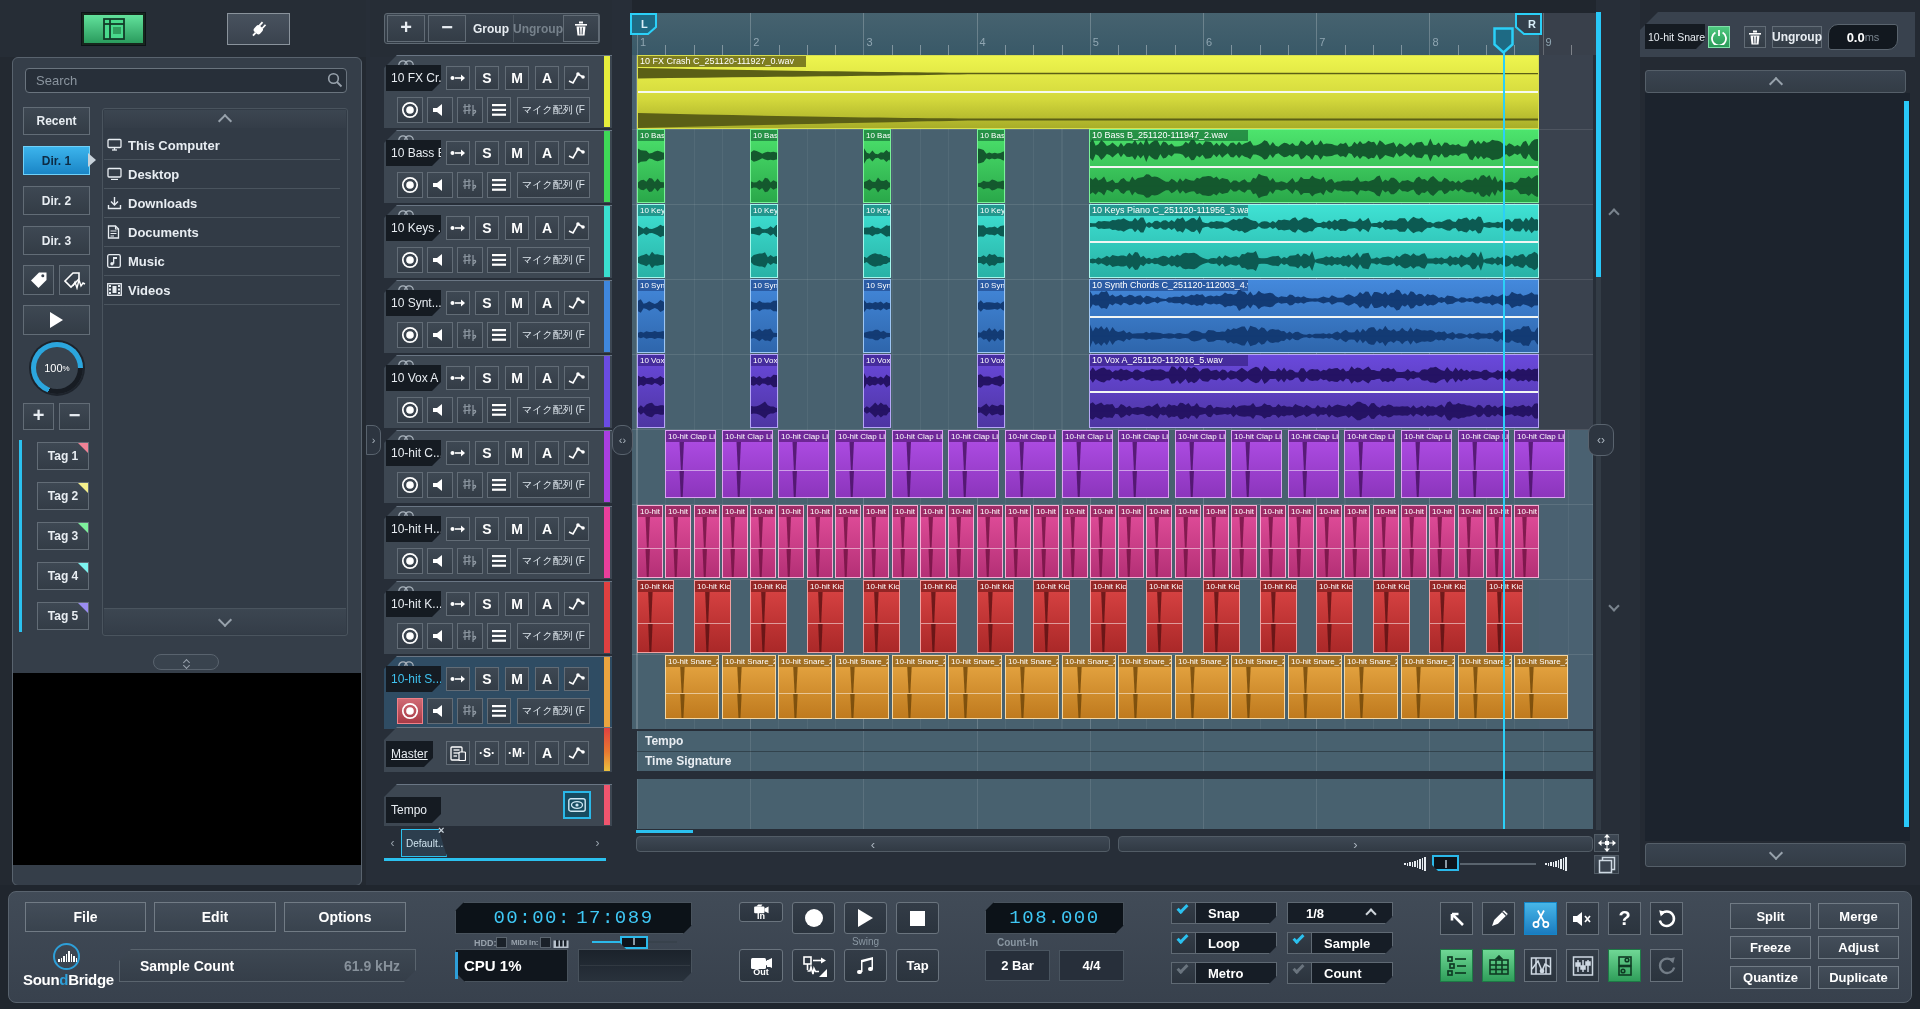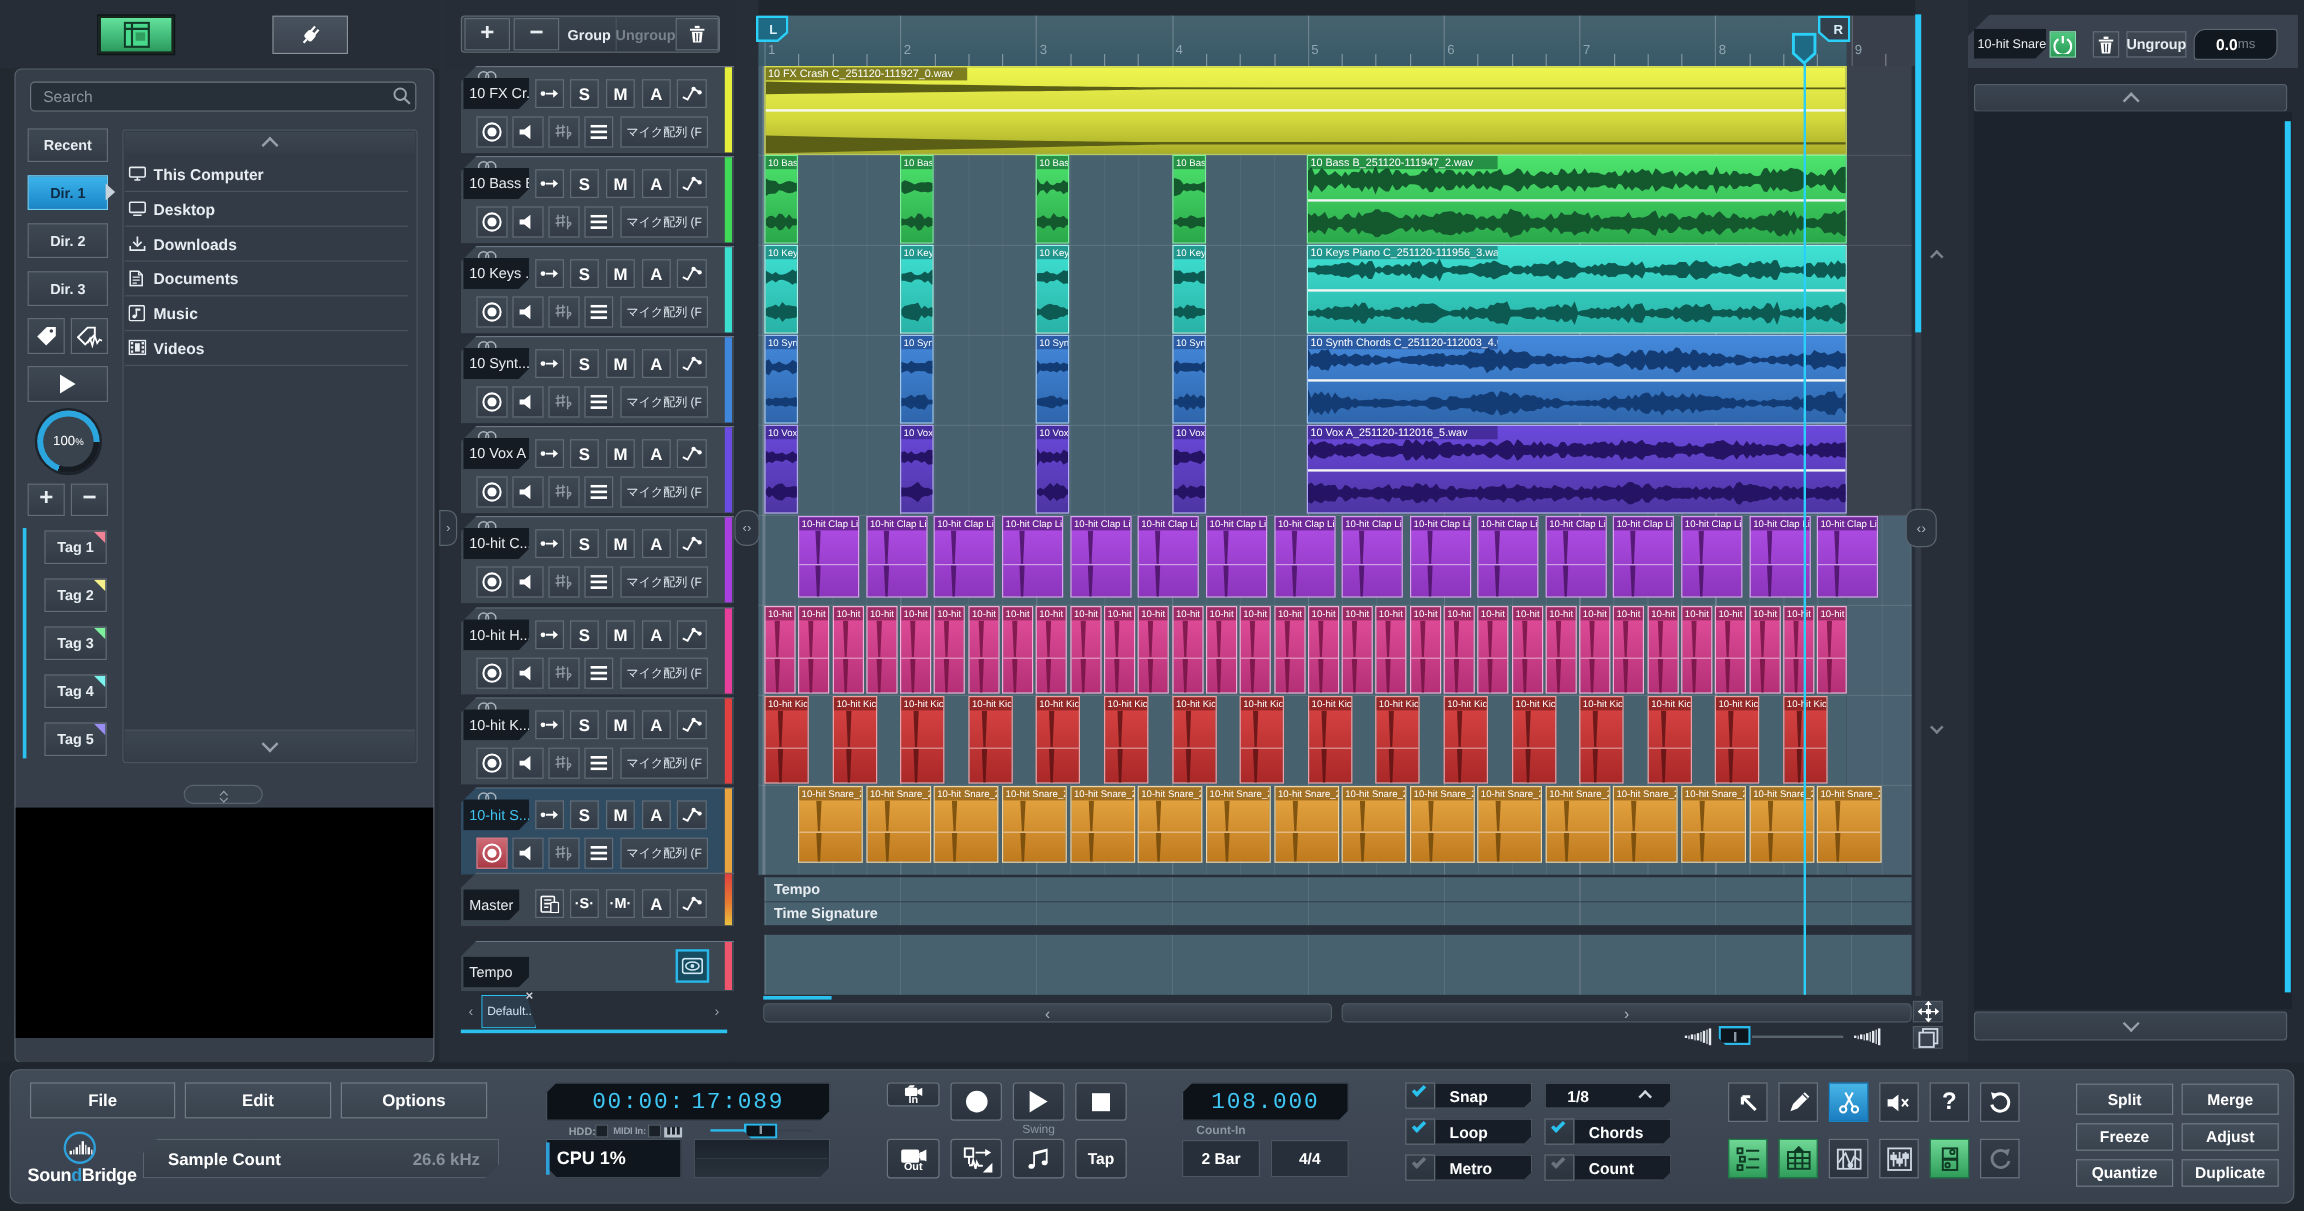--- a/index.html
+++ b/index.html
@@ -751,21 +751,21 @@
       <g fill="#fff">
         <rect y="0" width="14" height="2.2"></rect>
         <rect y="4.8" width="14" height="2.2"></rect>
         <rect y="9.6" width="14" height="2.2"></rect>
       </g>
     </svg>
   </div>
 <div class="a" style="left:517px;top:698px;width:73px;height:26px;background:linear-gradient(#3e4853,#333c46);border:1px solid #626c76;color:#dfe7ee;font-size:10px;display:flex;align-items:center;justify-content:center;white-space:nowrap;overflow:hidden;">マイク配列 (F</div>
 <div class="a" style="left:604px;top:657px;width:6px;height:71px;background:#eaa43f;"></div>
 <div class="a" style="left:384px;top:727px;width:228px;height:45px;background:#3d4752;clip-path:polygon(13px 0,100% 0,100% 100%,0 100%,0 13px);border-top:1px solid #6a7684;"></div>
-<div class="a nb" style="left:386px;top:741px;width:47px;height:26px;">Master</div>
+<div class="a nb" style="left:386px;top:741px;width:47px;height:26px;text-decoration:underline;">Master</div>
 <div class="a" style="left:446px;top:741px;width:24px;height:24px;background:linear-gradient(#3e4853,#333c46);border:1px solid #626c76;display:flex;align-items:center;justify-content:center;color:#fff;">
     <svg style="" width="16" height="15" viewBox="0 0 16 15">
       <g fill="none" stroke="#fff" stroke-width="1.3">
         <rect x="1" y="1" width="11" height="13" rx="1"></rect>
         <line x1="3.5" y1="4" x2="9.5" y2="4"></line>
         <line x1="3.5" y1="7" x2="9.5" y2="7"></line>
         <line x1="3.5" y1="10" x2="7" y2="10"></line>
       </g>
       <rect x="9" y="6" width="6.5" height="8.5" rx="1" fill="#39424e" stroke="#fff" stroke-width="1.2"></rect>
     </svg>
@@ -1666,21 +1666,21 @@
       <div style="width:1.5px;background:#fff;height:8px"></div>
       <div style="width:1.5px;background:#fff;height:11px"></div>
       <div style="width:1.5px;background:#fff;height:8px"></div>
       <div style="width:1.5px;background:#fff;height:6px"></div>
       <div style="width:1.5px;background:#fff;height:4px"></div>
     </div>
   </div>
 <div class="a" style="left:23px;top:971px;width:130px;height:20px;color:#fff;font-weight:bold;font-size:15px;letter-spacing:-0.3px;">Soun<span style="color:#2e9fd8">d</span>Bridge</div>
 <div class="a" style="left:119px;top:949px;width:297px;height:33px;background:linear-gradient(#3d4752,#353e49);border:1px solid #5a646e;clip-path:polygon(12px 0,100% 0,100% calc(100% - 12px),calc(100% - 12px) 100%,0 100%,0 12px);"></div>
 <div class="a" style="left:140px;top:949px;width:150px;height:33px;color:#fff;font-weight:bold;font-size:14px;display:flex;align-items:center;">Sample Count</div>
-<div class="a" style="left:250px;top:949px;width:150px;height:33px;color:#87919b;font-weight:bold;font-size:14px;display:flex;align-items:center;justify-content:flex-end;">26.6 kHz</div>
+<div class="a" style="left:250px;top:949px;width:150px;height:33px;color:#87919b;font-weight:bold;font-size:14px;display:flex;align-items:center;justify-content:flex-end;">61.9 kHz</div>
 <div class="a" style="left:455px;top:902px;width:237px;height:32px;background:#0c1218;border:1px solid #49535d;clip-path:polygon(9px 0,100% 0,100% calc(100% - 9px),calc(100% - 9px) 100%,0 100%,0 9px);"></div>
 <div class="a seg" style="left:455px;top:902px;width:237px;height:32px;font-size:19px;letter-spacing:1.5px;">00:00: 17:089</div>
 <div class="a" style="left:474px;top:938px;width:30px;height:11px;color:#97a1ab;font-weight:bold;font-size:9px;">HDD:</div>
 <div class="a" style="left:496px;top:937px;width:11px;height:11px;background:#1a2129;border:1px solid #5a646e;"></div>
 <div class="a" style="left:511px;top:938px;width:29px;height:11px;color:#97a1ab;font-weight:bold;font-size:8px;letter-spacing:-0.2px;white-space:nowrap;">MIDI In:</div>
 <div class="a" style="left:540px;top:937px;width:11px;height:11px;background:#1a2129;border:1px solid #5a646e;"></div>
 <div class="a" style="left:553px;top:937px;width:16px;height:11px;overflow:hidden;"><svg style="" width="16" height="11" viewBox="0 0 16 11">
       <rect x="0.5" y="0.5" width="15" height="10" fill="#b8c2cc"></rect>
       <g fill="#1a2129">
         <rect x="3" y="0" width="2.5" height="6.5"></rect>
@@ -1782,21 +1782,21 @@
     <span style="padding-left:18px">1/8</span>
   </div>
 <div class="a" style="left:1367px;top:907px;width:12px;height:12px;">
     <div class="chu" style="border-color:#cfd6dc;width:8px;height:8px;margin-top:3px"></div>
   </div>
 <div class="a" style="left:1287px;top:932px;width:25px;height:22px;background:linear-gradient(#343d48,#2b333d);border:1px solid #5f6973;display:flex;align-items:center;justify-content:center;"></div>
 <div class="a" style="left:1293px;top:938px;width:13px;height:9px;">
     <div class="ckm" style="border-color:#2bc1ef"></div>
   </div>
 <div class="a" style="left:1312px;top:932px;width:81px;height:22px;background:#161d26;border:1px solid #5f6973;border-left:0;clip-path:polygon(0 0,100% 0,100% calc(100% - 8px),calc(100% - 8px) 100%,0 100%);display:flex;align-items:center;">
-    <span style="padding-left:12px;color:#fff;font-weight:bold;font-size:13px">Chords</span>
+    <span style="padding-left:12px;color:#fff;font-weight:bold;font-size:13px">Sample</span>
   </div>
 <div class="a" style="left:1287px;top:962px;width:25px;height:22px;background:linear-gradient(#343d48,#2b333d);border:1px solid #5f6973;display:flex;align-items:center;justify-content:center;"></div>
 <div class="a" style="left:1293px;top:968px;width:13px;height:9px;">
     <div class="ckm" style="border-color:#6a747e"></div>
   </div>
 <div class="a" style="left:1312px;top:962px;width:81px;height:22px;background:#161d26;border:1px solid #5f6973;border-left:0;clip-path:polygon(0 0,100% 0,100% calc(100% - 8px),calc(100% - 8px) 100%,0 100%);display:flex;align-items:center;">
     <span style="padding-left:12px;color:#fff;font-weight:bold;font-size:13px">Count</span>
   </div>
 <div class="a" style="left:1440px;top:902px;width:33px;height:33px;background:linear-gradient(#333c47,#2b343e);border:1px solid #67717b;display:flex;align-items:center;justify-content:center;">
     <svg style="" width="20" height="20" viewBox="0 0 20 20">

